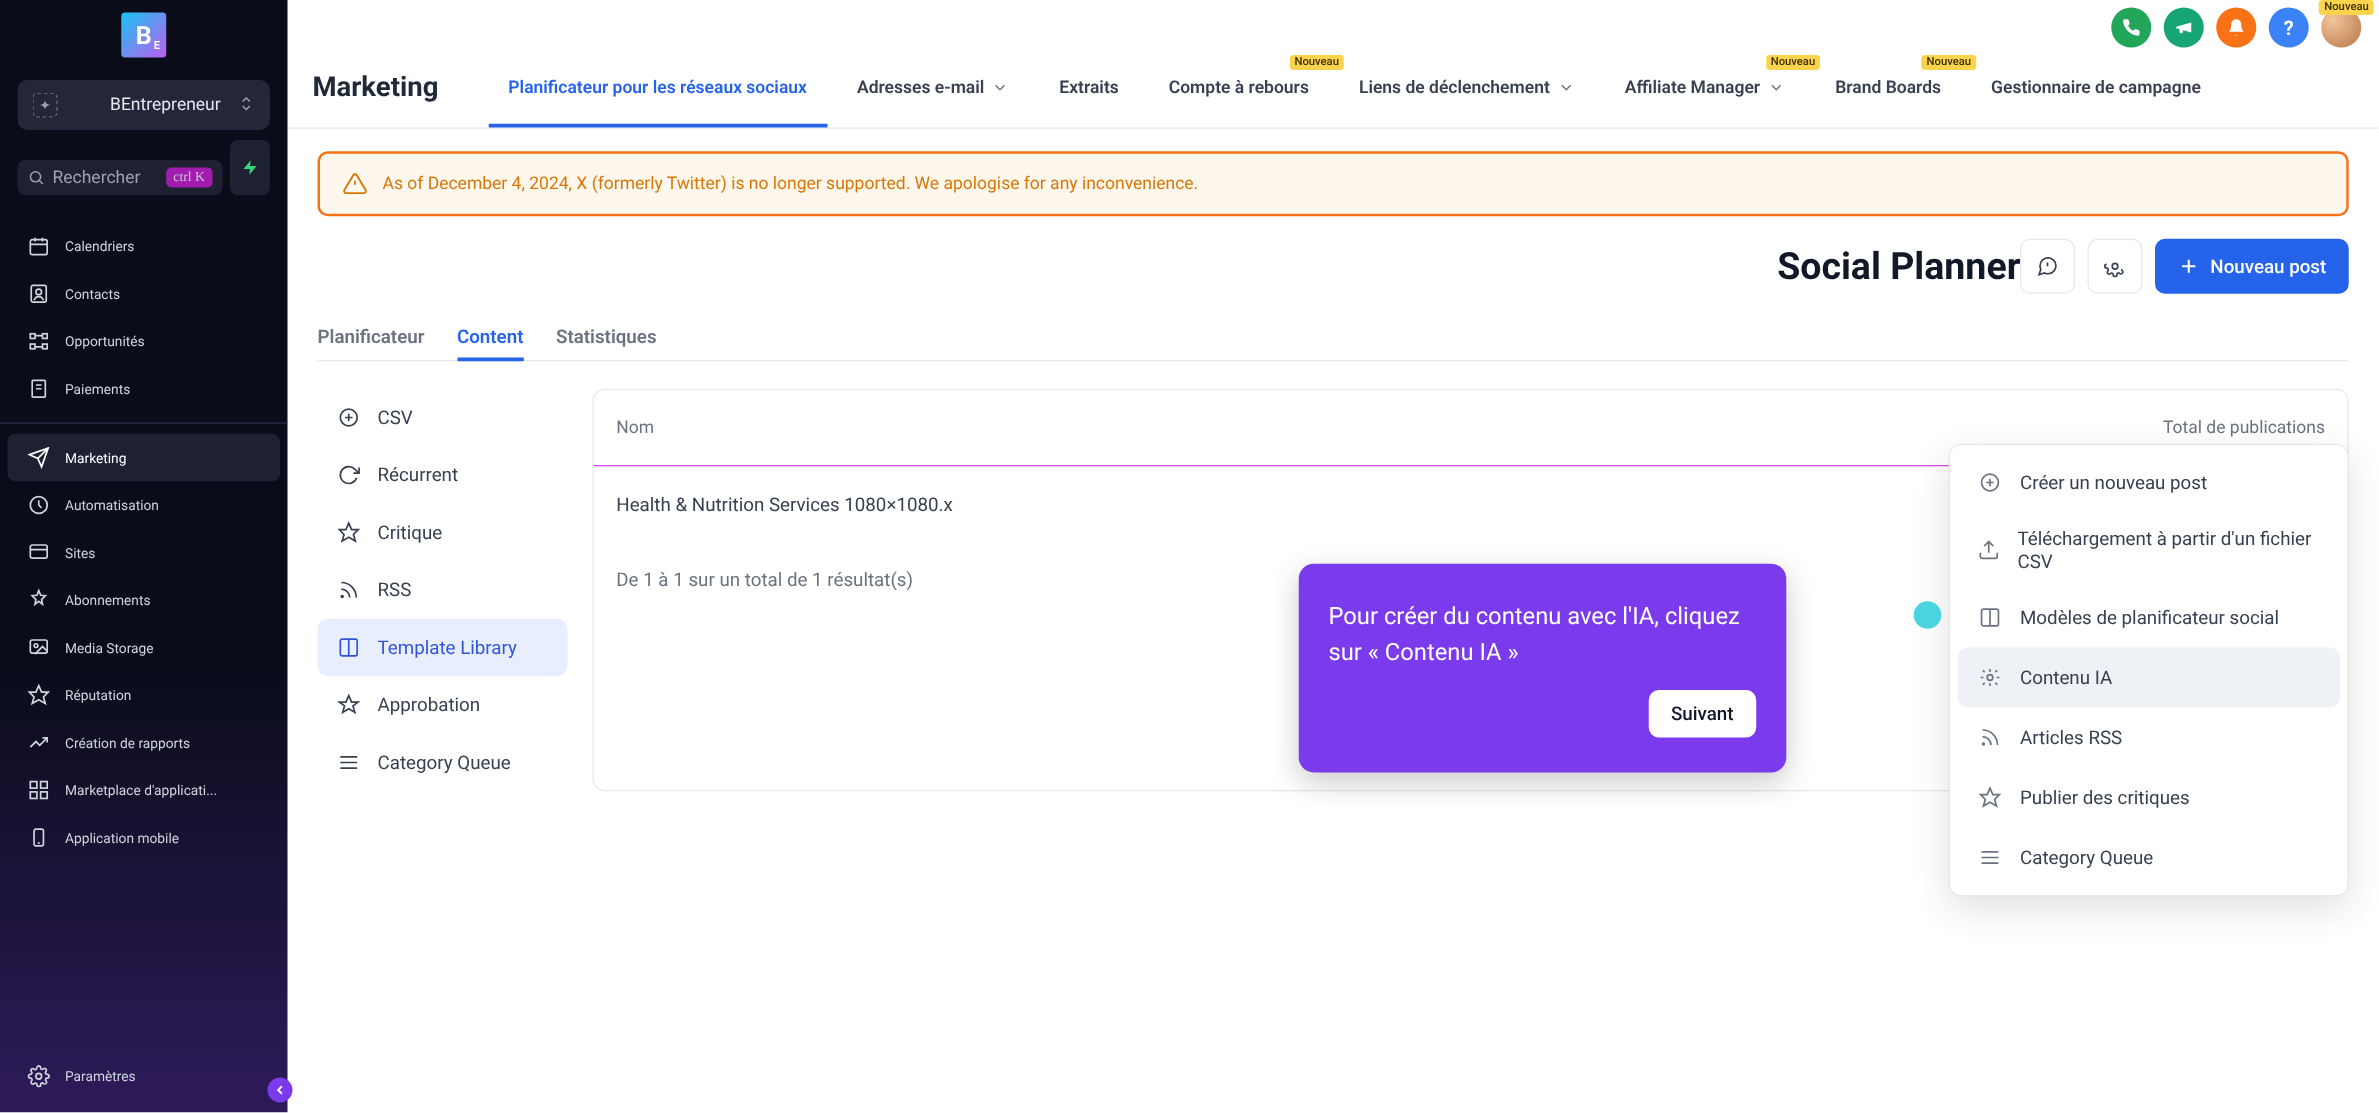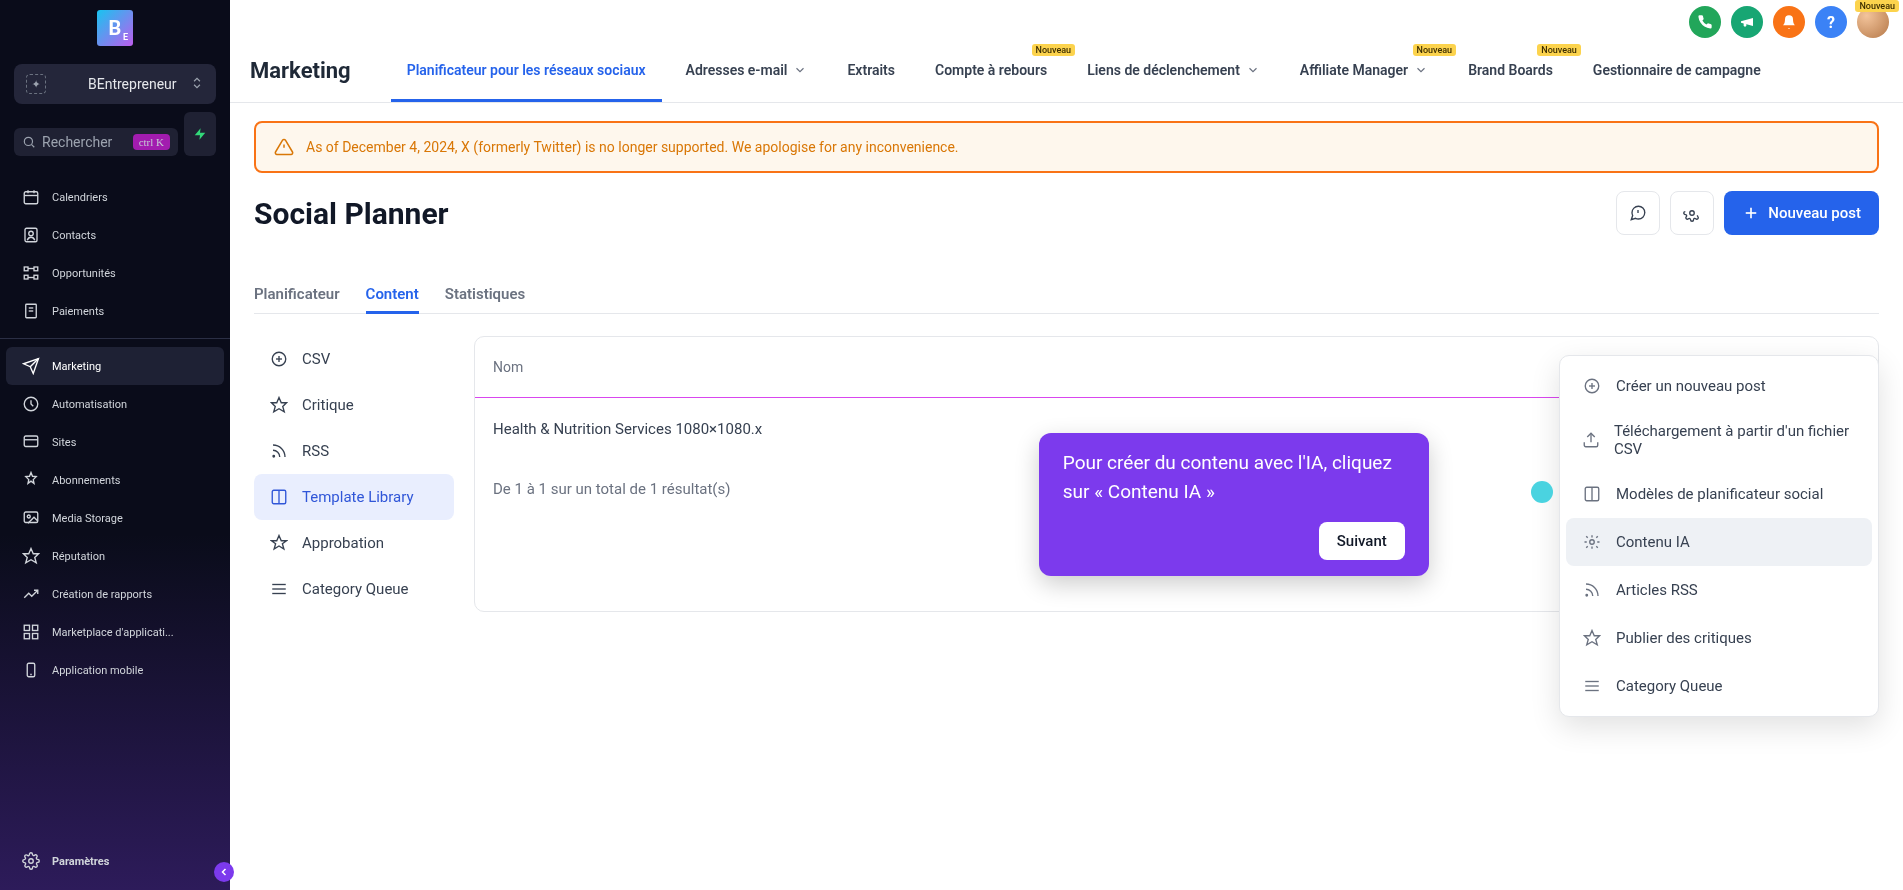--- a/index.html
+++ b/index.html
@@ -18,21 +18,21 @@
 .org-chevrons { color: #9ca3af; }
 .search-row { display: flex; gap: 6px; margin-top: 8px; }
 .search-box { flex: 1; background: #1f2133; border-radius: 6px; padding: 6px 8px; display: flex; align-items: center; gap: 6px; color: #9ca3af; font-size: 14px; margin-top: 16px; }
 .kbd { background: #a21caf; border-radius: 4px; padding: 2px 6px; font-size: 11px; color: #c7c9d6; font-family: Liberation Serif, serif; }
 .bolt-btn { width: 32px; background: #1f2133; border-radius: 6px; display: flex; align-items: center; justify-content: center; color: #32d879; }
 .nav-list { margin-top: 14px; overflow-y: auto; flex: 1; }
 .nav-item { display: flex; align-items: center; gap: 12px; padding: 10px 16px; color: #d1d5db; font-size: 11px; cursor: pointer; border-radius: 6px; margin: 0 6px; }
 .nav-item.active { background: #1e2134; color:#fff; }
 .nav-item svg { width: 18px; height: 18px; stroke: currentColor; fill: none; stroke-width: 1.8; }
 .nav-sep { height: 1px; background: #2b2f45; margin: 8px 0; }
-.sidebar-bottom { padding: 8px 0 10px; font-weight: bold; }
+.sidebar-bottom { padding: 8px 0 10px; }
 .collapse-badge { position:absolute; right:-4px; bottom:8px; width:20px; height:20px; background:#7c3aed; border-radius:50%; display:flex; align-items:center; justify-content:center;}
 
 
 .main { flex: 1; display: flex; flex-direction: column; background: #fff; min-width:0; }
 .top-row { display: flex; justify-content: flex-end; gap: 10px; padding: 6px 14px 0; }
 .circle-btn { width: 32px; height: 32px; border-radius: 50%; display: flex; align-items: center; justify-content: center; color: #fff; position:relative; }
 .circle-btn.green { background: #22a65a; }
 .circle-btn.teal { background: #17a673; }
 .circle-btn.orange { background: #f97316; }
 .circle-btn.blue { background: #3b82f6; }
@@ -42,21 +42,21 @@
 .header-title { font-size: 22px; font-weight: 700; color: #1f2937; margin-right: 40px; padding:16px 0;}
 .tabs-top { display: flex; gap: 8px; flex:1; align-items:center;}
 .tab-top { padding: 24px 16px; font-size: 14px; color: #374151; font-weight: 600; position: relative; cursor: pointer; display:flex; align-items:center; gap:6px;}
 .tab-top.active { color: #2563eb; }
 .tab-top.active::after { content:""; position:absolute; left:0; right:0; bottom:0; height:3px; background:#2563eb;}
 .nouveau-badge { position:absolute; top:6px; right:-12px; background:#fcd34d; color:#3d2e00; font-size:9px; padding:1px 4px; border-radius:3px; font-weight:500;}
 
 .content-area { flex: 1; padding: 18px 24px; position: relative; overflow:auto;}
 .alert { background: #fef7ed; border:2px solid #f97316; border-radius: 8px; padding: 14px 18px; display: flex; align-items: center; gap: 12px; color: #d97706; font-size: 14px; margin-bottom: 18px; }
 .alert svg { stroke:#d97706; fill:none; stroke-width:1.8;}
-.page-head { display: flex; align-items: center; justify-content: space-between; margin-bottom: 40px; }
+.page-head { display: flex; align-items: center; justify-content: flex-end; margin-bottom: 15px; }
 .page-title { font-size: 30px; font-weight: 700; color: #111827; }
 .page-actions { display: flex; gap: 10px; align-items:center; }
 .icon-btn { width: 44px; height: 44px; border: 1px solid #e5e7eb; border-radius: 8px; display: flex; align-items: center; justify-content: center; color: #374151; cursor:pointer; background:#fff;}
 .primary-btn { background: #2563eb; color: #fff; border-radius: 8px; padding: 0 18px; height: 44px; display: flex; align-items: center; gap: 8px; font-size: 15px; font-weight: 500; cursor:pointer;}
 .subtabs { display: flex; gap: 26px; border-bottom: 1px solid #e5e7eb; margin-bottom: 22px; }
 .subtab { padding: 10px 0; font-size: 15px; font-weight: 600; color: #6b7280; cursor:pointer; position:relative;}
 .subtab.active { color: #2563eb; }
 .subtab.active::after { content:""; position:absolute; left:0; right:0; bottom:-1px; height:3px; background:#2563eb;}
 
 .body-row { display:flex; gap:20px; }
@@ -72,21 +72,21 @@
 .table-footer { padding:20px 18px; color:#6b7280; font-size:15px;}
 
 
 .dropdown { position:absolute; top: 252px; right:24px; width:320px; background:#fff; border:1px solid #e5e7eb; border-radius:10px; box-shadow:0 10px 30px rgba(0,0,0,0.12); padding:6px; z-index:50;}
 .dd-item { display:flex; align-items:center; gap:12px; padding:12px 14px; font-size:15px; color:#374151; border-radius:8px; cursor:pointer;}
 .dd-item.highlight { background:#eef1f5;}
 .dd-item .dd-icon { width:24px; height:24px; display:flex; align-items:center; justify-content:center; color:#6b7280;}
 .dd-item svg { width:18px; height:18px; stroke:currentColor; fill:none; stroke-width:1.8;}
 
 
-.tour { position:absolute; top:330px; left:60%; transform:translateX(-50%); width:390px; background:#7c3aed; color:#fff; border-radius:12px; padding:16px 24px; z-index:60; box-shadow:0 8px 24px rgba(0,0,0,0.2);}
+.tour { position:absolute; top:348px; left:60%; transform:translateX(-50%); width:390px; background:#7c3aed; color:#fff; border-radius:12px; padding:28px 24px; z-index:60; box-shadow:0 8px 24px rgba(0,0,0,0.2);}
 .tour::after { content:""; position:absolute; right:-12px; top:50px; border:12px solid transparent; border-left-color:#7c3aed;}
 .tour-text { font-size:19px; line-height:1.5; margin-bottom:16px;}
 .tour-btn { background:#fff; color:#111827; padding:10px 18px; border-radius:8px; font-weight:500; font-size:15px; float:right; cursor:pointer;}
 .ping { position:absolute; top:378px; right:350px; width:22px; height:22px; background:#4ad3e0; border-radius:50%; z-index:55;}
 
 svg { flex-shrink:0; }
 </style>
 </head>
 <body>
 
@@ -359,20 +359,27 @@
           <div class="left-menu-item">
               <svg viewBox="0 0 24 24">
                 <circle cx="12" cy="12" r="9"></circle>
                 <line x1="12" y1="8" x2="12" y2="16"></line>
                 <line x1="8" y1="12" x2="16" y2="12"></line>
               </svg>
               <span>CSV</span>
             </div>
           <div class="left-menu-item">
               <svg viewBox="0 0 24 24">
+                <polyline points="23 4 23 10 17 10"></polyline>
+                <path d="M20.49 15a9 9 0 1 1-2.12-9.36L23 10"></path>
+              </svg>
+              <span>Récurrent</span>
+            </div>
+          <div class="left-menu-item">
+              <svg viewBox="0 0 24 24">
                 <polygon points="12 2 15 9 22 9 17 14 19 21 12 17 5 21 7 14 2 9 9 9"></polygon>
               </svg>
               <span>Critique</span>
             </div>
           <div class="left-menu-item">
               <svg viewBox="0 0 24 24">
                 <path d="M4 11a9 9 0 0 1 9 9"></path>
                 <path d="M4 4a16 16 0 0 1 16 16"></path>
                 <circle cx="5" cy="19" r="1"></circle>
               </svg>

